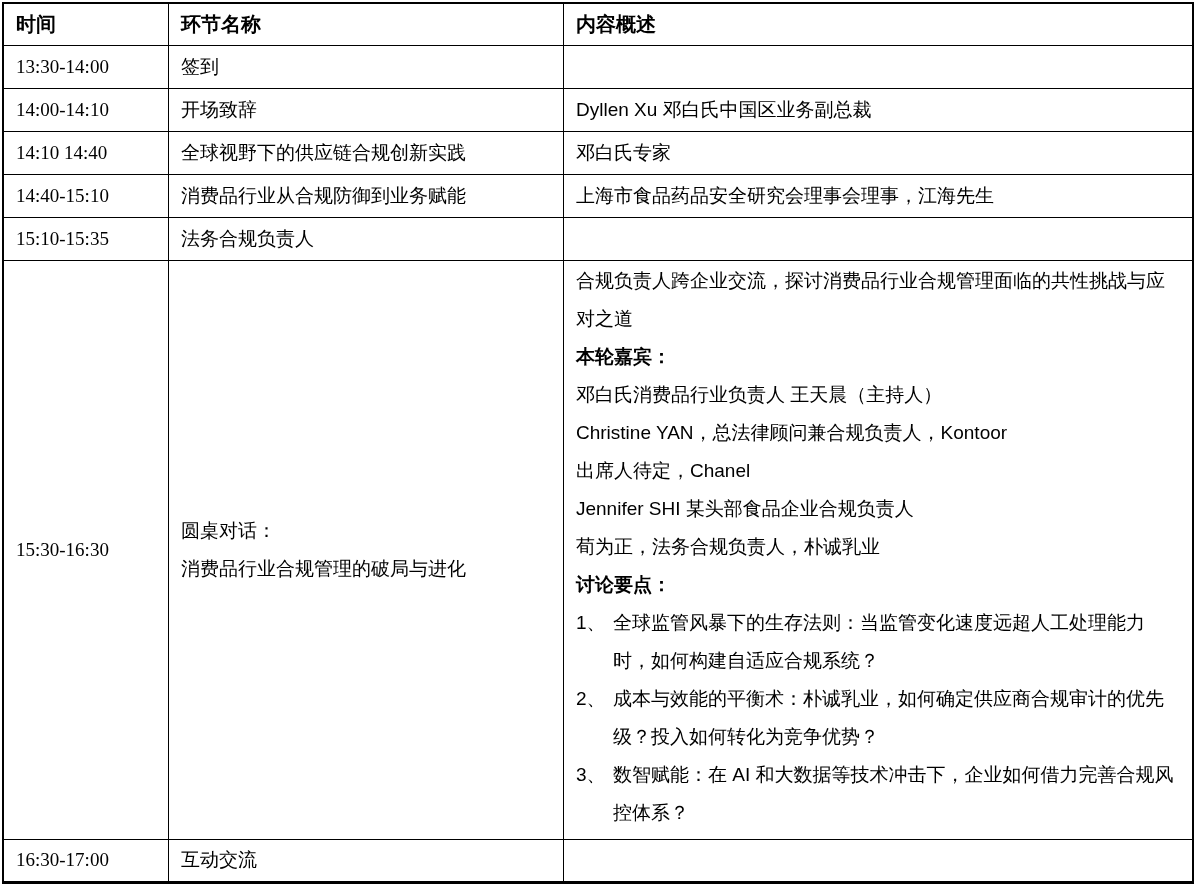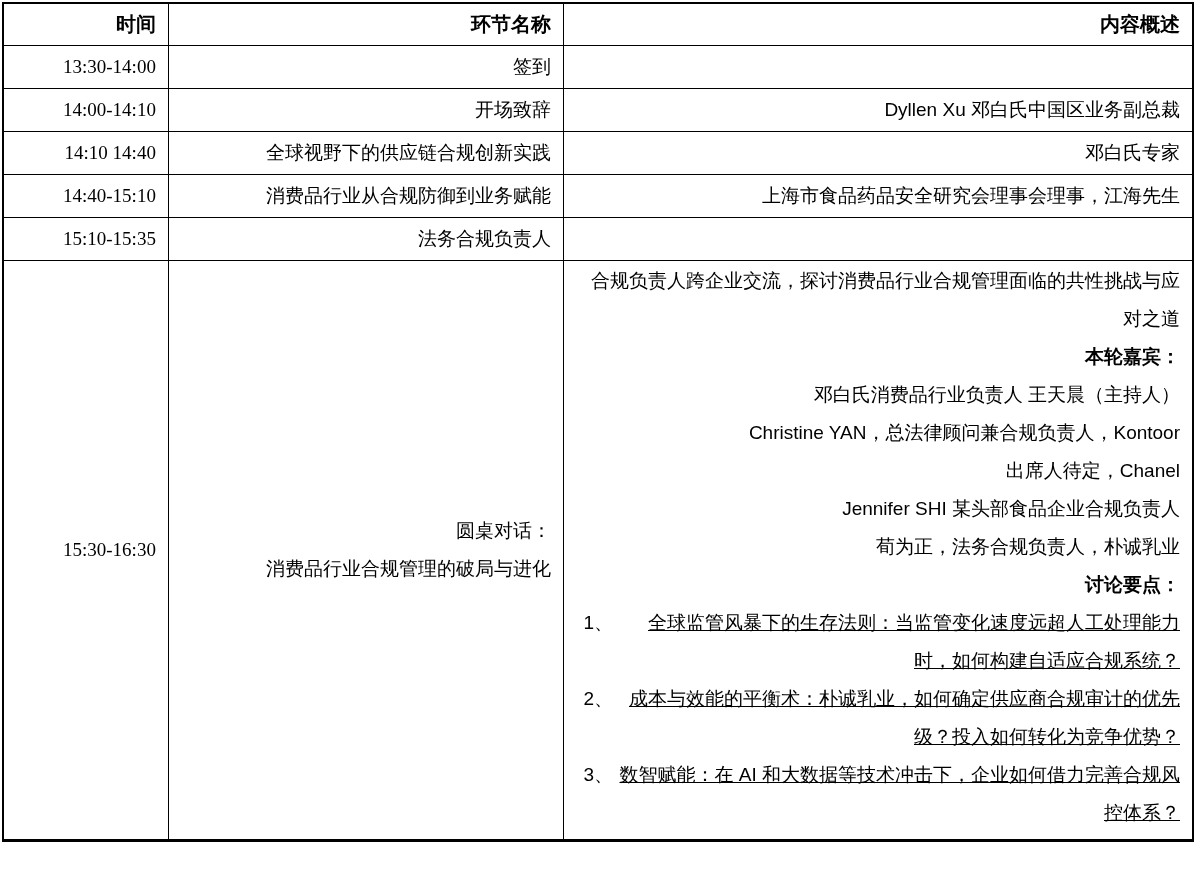--- a/index.html
+++ b/index.html
@@ -22,41 +22,41 @@
   }
   col.col-time    { width: 13.9%; }
   col.col-session { width: 33.2%; }
   col.col-content { width: 52.9%; }
   th, td {
     border: 1px solid #000000;
     padding: 0 12px;
     font-size: 19px;
     color: #000000;
     vertical-align: middle;
-    text-align: right;
+    text-align: left;
     overflow: hidden;
   }
   thead tr { height: 42px; }
   th {
     font-size: 20px;
     font-weight: bold;
   }
   tbody tr { height: 43px; }
   td.time-cell { white-space: nowrap; font-family: Liberation Serif, serif; }
   td.session-cell .session-line { line-height: 38px; }
   td.content-cell.multiline {
     vertical-align: top;
     padding-top: 1px;
     padding-bottom: 7px;
   }
   .line { line-height: 38px; }
   .line.heading { font-weight: bold; }
   .line.list-item { display: flex; }
   .line.list-item .marker { flex: 0 0 37px; }
-  .line.list-item .list-text { flex: 1 1 auto; text-decoration: underline; }
+  .line.list-item .list-text { flex: 1 1 auto; }
 </style>
 </head>
 <body>
 
 <div class="page">
   <table class="agenda">
     <colgroup>
       <col class="col-time">
       <col class="col-session">
       <col class="col-content">
@@ -132,15 +132,22 @@
             <div class="line list-item">
               <span class="marker">2、</span>
               <span class="list-text">成本与效能的平衡术：朴诚乳业，如何确定供应商合规审计的优先级？投入如何转化为竞争优势？</span>
             </div>
             <div class="line list-item">
               <span class="marker">3、</span>
               <span class="list-text">数智赋能：在 AI 和大数据等技术冲击下，企业如何借力完善合规风控体系？</span>
             </div>
           </td>
         </tr>
+        <tr>
+          <td class="time-cell">16:30-17:00</td>
+          <td class="session-cell">
+            <div class="session-line">互动交流</div>
+          </td>
+          <td class="content-cell"></td>
+        </tr>
       </tbody>
   </table>
 </div>
 
 </body></html>

